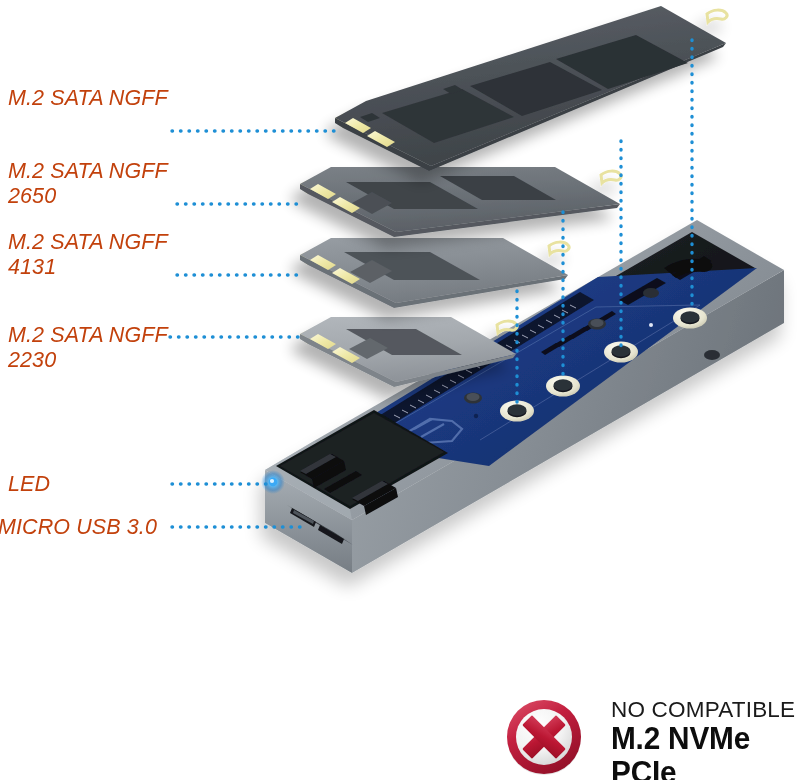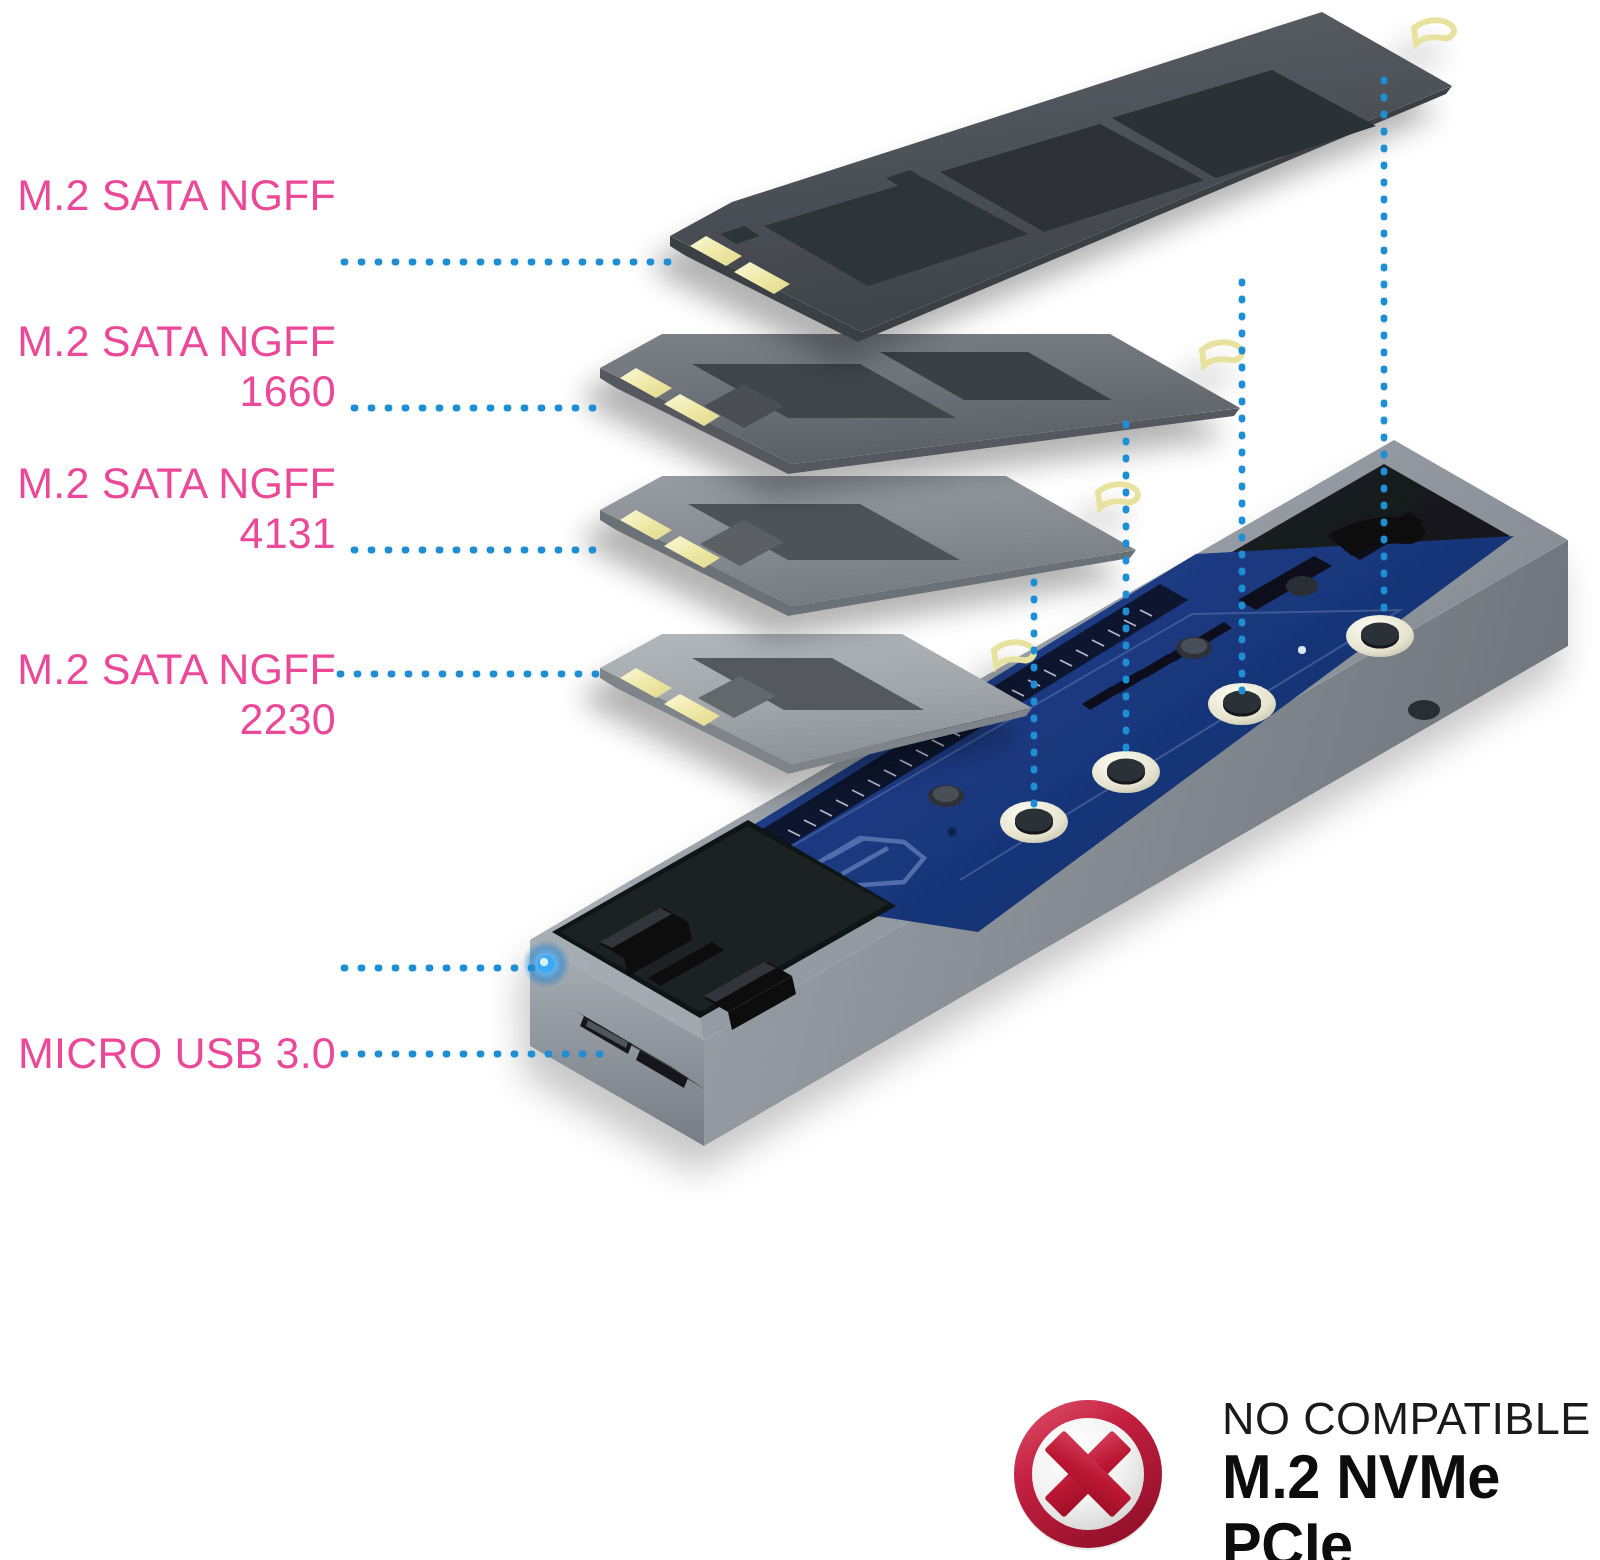--- a/index.html
+++ b/index.html
@@ -23,26 +23,26 @@
   }
   #art {
     position: absolute;
     left: 0; top: 0;
     width: 800px;
     height: 780px;
   }
   
   .callout {
     position: absolute;
-    color: #ec4899;
+    color: #c2410c;
     font-size: 21.5px;
     line-height: 25px;
     letter-spacing: .1px;
     white-space: nowrap;
-    text-align: right;
+    font-style: italic;
   }
   .callout .l1 { display: block; }
   .callout .l2 { display: block; }
   .callout-wide { font-size: 21.5px; }
 
   
   #badge {
     position: absolute;
     left: 504px;
     top: 697px;
@@ -397,33 +397,36 @@
       <line x1="517" y1="291" x2="517" y2="404"></line>
     </g>
   </svg>
 
   <div class="callout" style="left:8px; top:86px; width:160px;">
     <span class="l1">M.2 SATA NGFF</span>
   </div>
 
   <div class="callout" style="left:8px; top:159px; width:160px;">
     <span class="l1">M.2 SATA NGFF</span>
-    <span class="l2">1660</span>
+    <span class="l2">2650</span>
   </div>
 
   <div class="callout" style="left:8px; top:230px; width:160px;">
     <span class="l1">M.2 SATA NGFF</span>
     <span class="l2">4131</span>
   </div>
 
   <div class="callout" style="left:8px; top:323px; width:160px;">
     <span class="l1">M.2 SATA NGFF</span>
     <span class="l2">2230</span>
   </div>
 
+  <div class="callout" style="left:8px; top:472px; width:160px;">
+    <span class="l1">LED</span>
+  </div>
 
   <div class="callout callout-wide" style="left:-2px; top:515px; width:170px;">
     <span class="l1">MICRO USB 3.0</span>
   </div>
 
   <div id="badge">
     <svg id="badge-mark" viewBox="0 0 80 80" xmlns="http://www.w3.org/2000/svg">
       <circle cx="40" cy="41" r="37" fill="#000000" opacity=".10"></circle>
       <circle cx="40" cy="40" r="37" fill="url(#gBadgeRing)"></circle>
       <circle cx="40" cy="40" r="28" fill="url(#gBadgeInner)"></circle>

